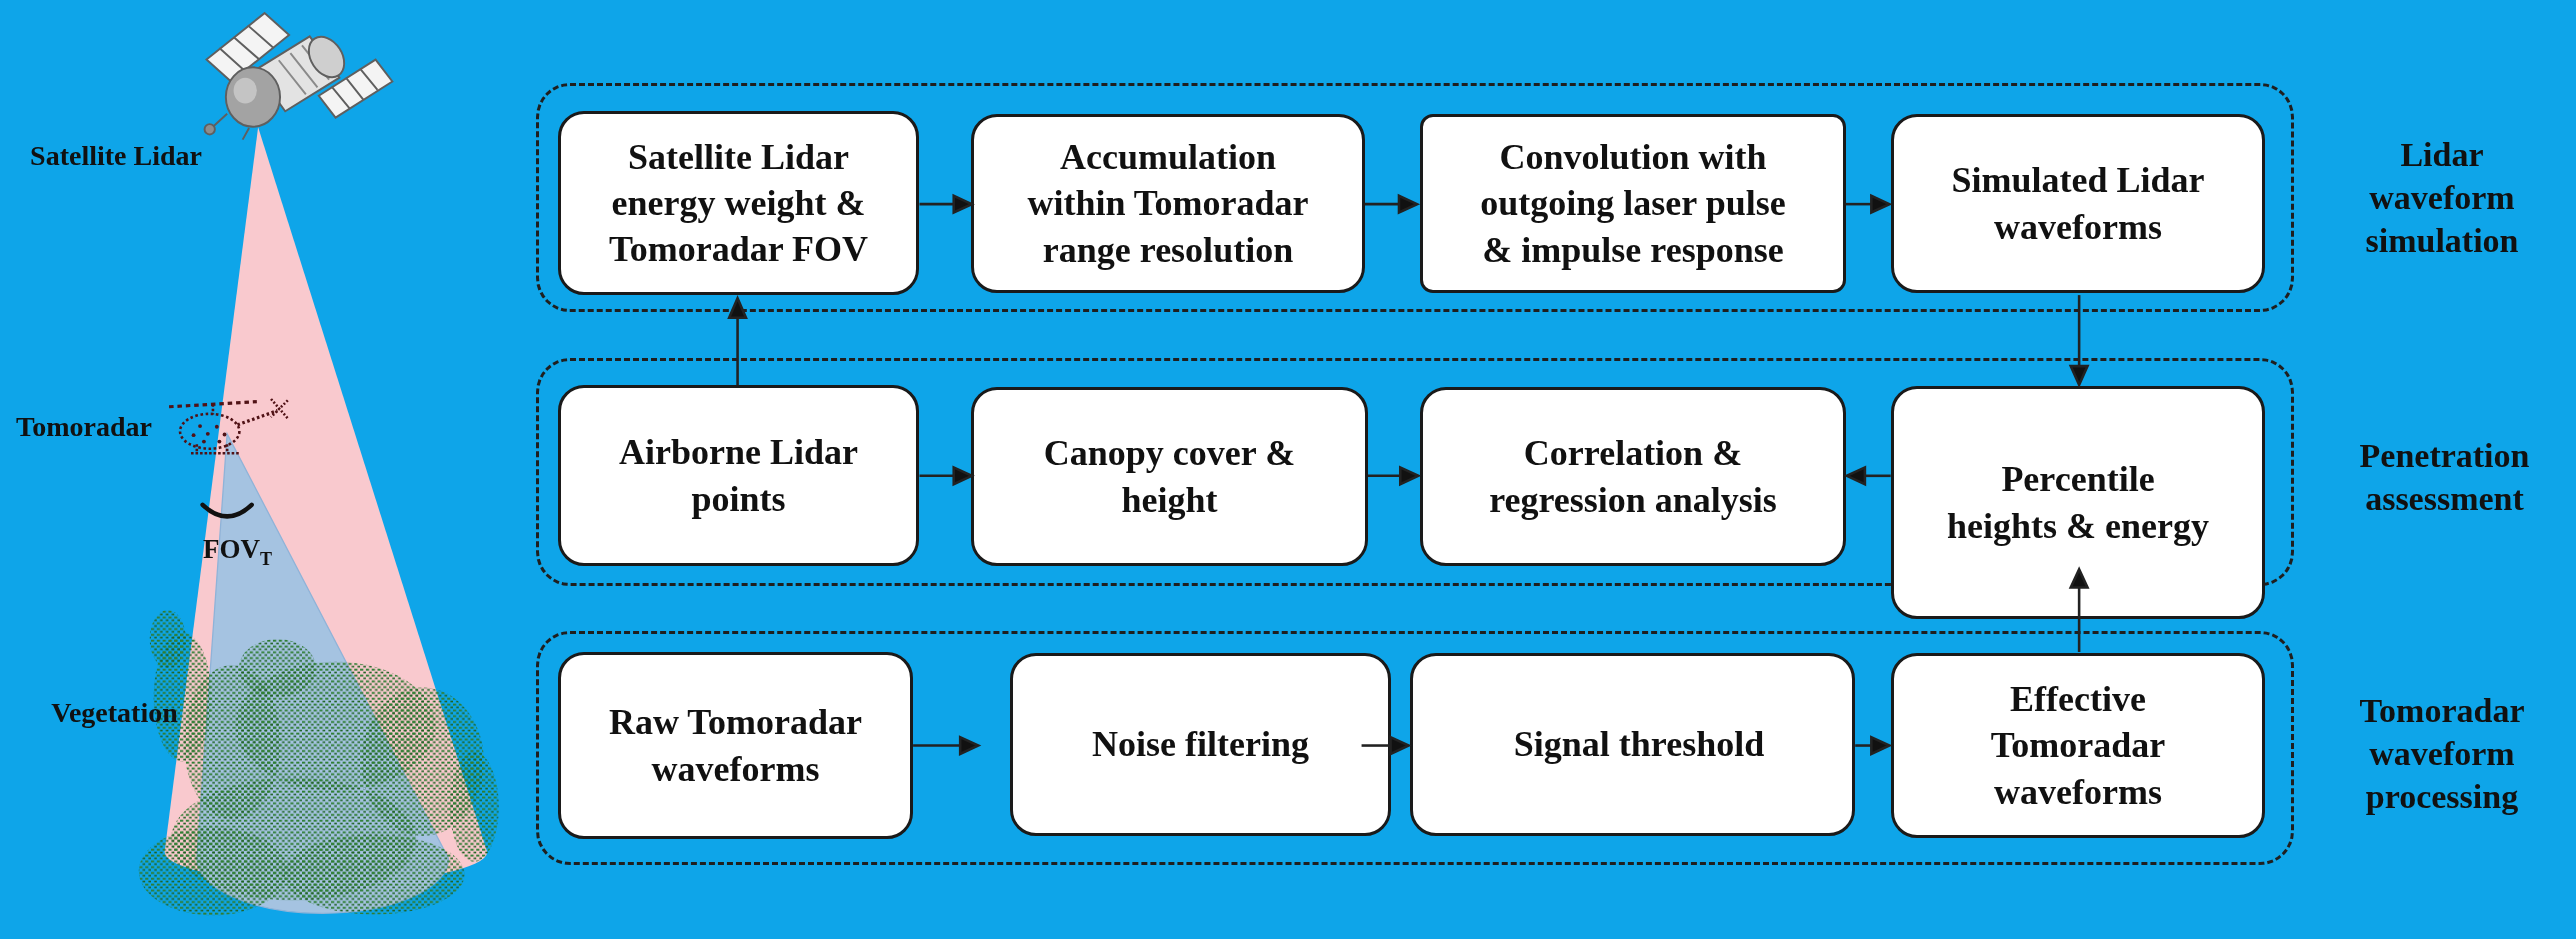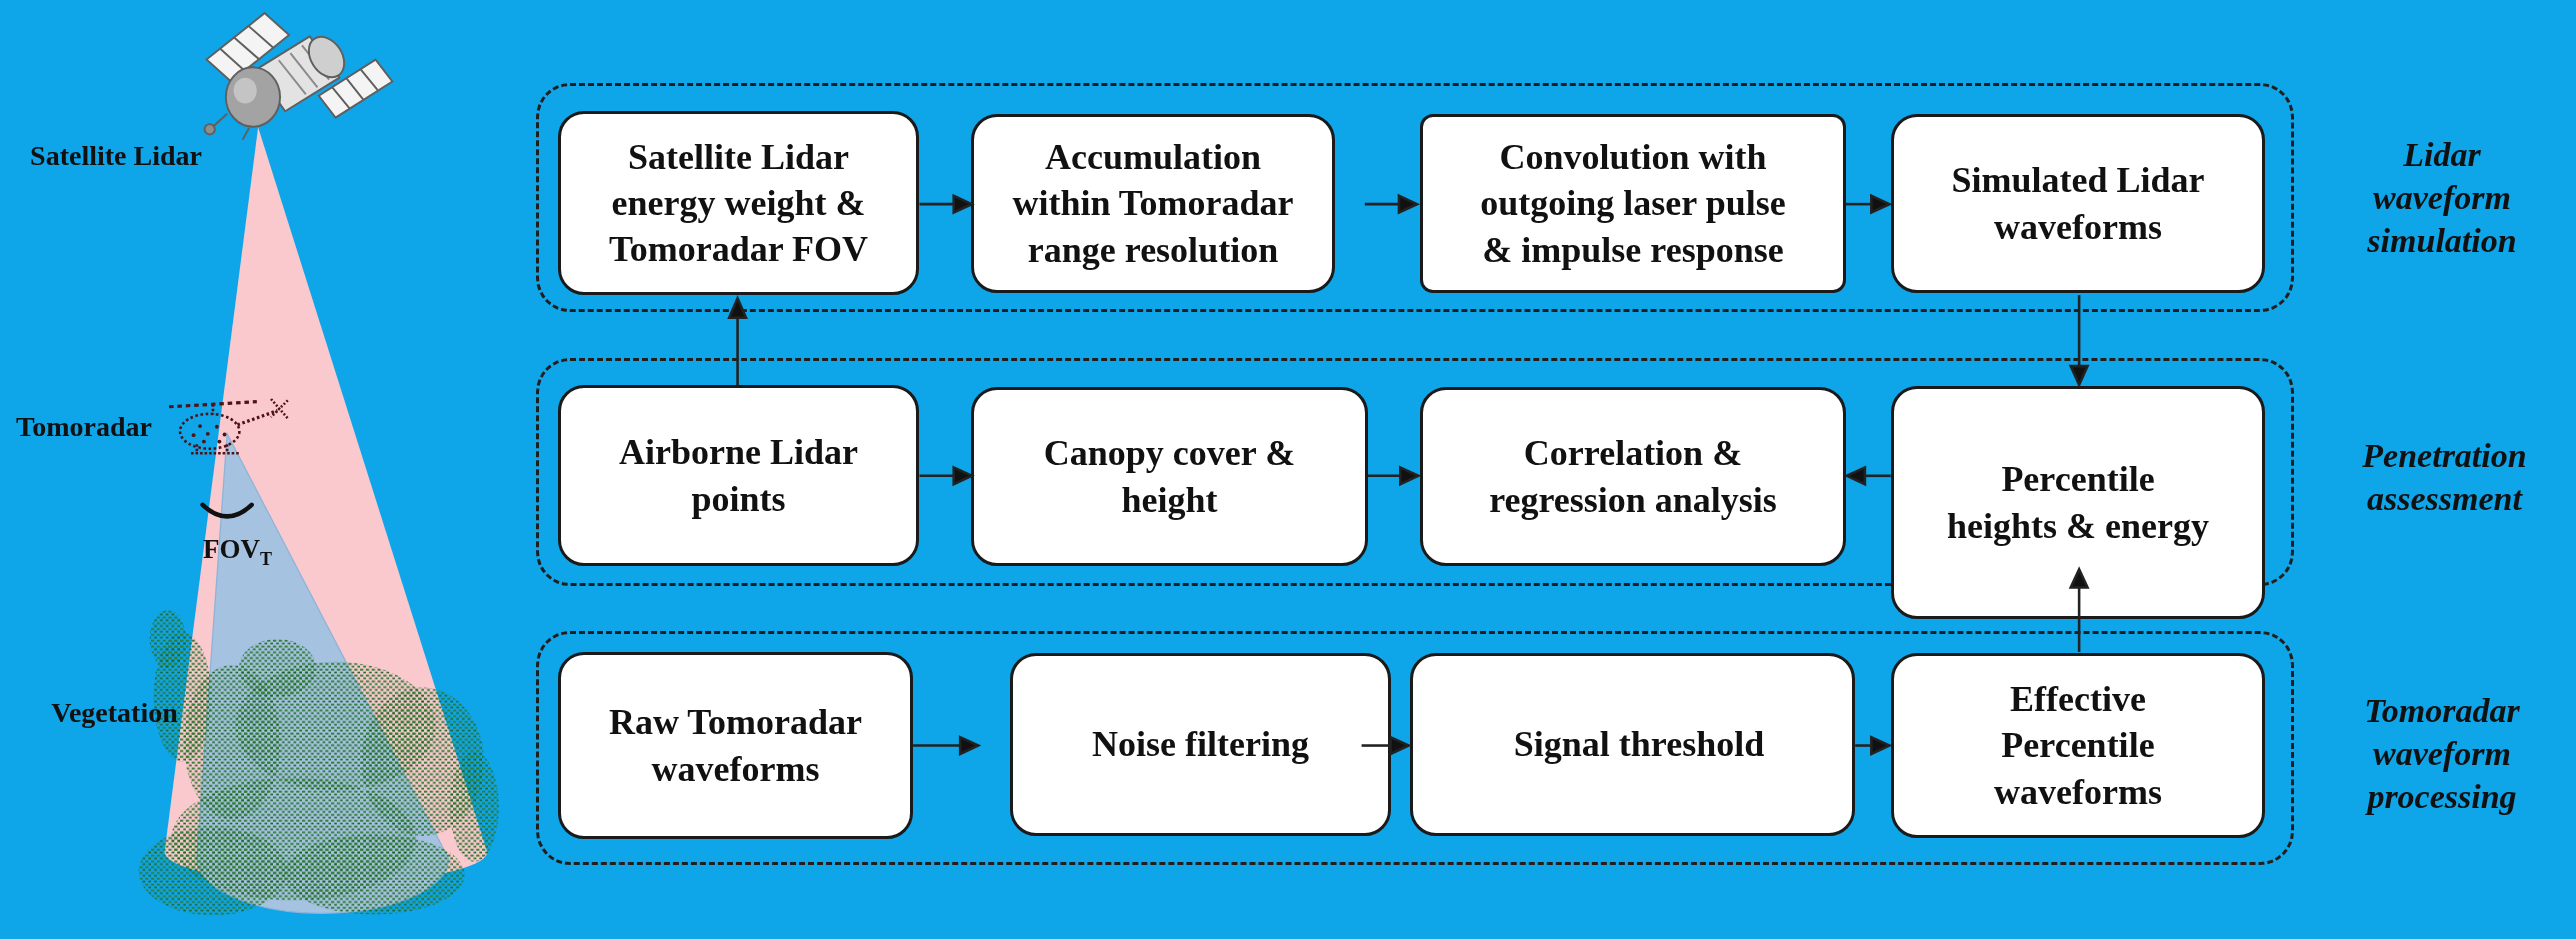--- a/index.html
+++ b/index.html
@@ -3,21 +3,21 @@
 <meta charset="utf-8">
 <style>
   html,body{margin:0;padding:0;background:#fff;}
   #canvas{position:relative;width:2576px;height:940px;background:#0ea5e9;overflow:hidden;
           font-family:"Liberation Serif","DejaVu Serif",serif;color:#111;}
   svg.layer{position:absolute;left:0;top:0;pointer-events:none;}
   .container{position:absolute;border:3.2px dashed #1f1f1f;border-radius:34px;box-sizing:border-box;background:transparent;}
   .box{position:absolute;border:3.2px solid #1a1a1a;border-radius:26px;background:#fff;box-sizing:border-box;
        display:flex;align-items:center;justify-content:center;text-align:center;
        font-weight:700;font-size:36px;line-height:1.28;white-space:pre-line;}
-  .side-label{position:absolute;text-align:center;font-weight:700;font-size:34px;line-height:1.27;white-space:pre-line;font-style:italic;}
+  .side-label{position:absolute;text-align:center;font-weight:700;font-size:34px;line-height:1.27;white-space:pre-line;}
   .scene-label{position:absolute;text-align:center;font-weight:700;font-size:28px;line-height:1.1;}
   .fov-label{position:absolute;font-weight:700;font-size:27px;}
   .fov-label sub{font-size:18px;vertical-align:-6.5px;font-weight:700;}
 </style>
 </head>
 <body>
 
 <div id="canvas">
 
   <svg class="layer" width="2576" height="940" viewBox="0 0 3992 1456">
@@ -85,21 +85,21 @@
   <div class="scene-label" style="left:0px;top:698px;width:165px;margin-left:32px;">Vegetation</div>
   <div class="fov-label" style="left:203px;top:534px;"><span>FOV</span><sub>T</sub></div>
 
   <div class="container" style="left:536px;top:83px;width:1758px;height:229px;"></div>
   <div class="container" style="left:536px;top:358px;width:1758px;height:228px;"></div>
   <div class="container" style="left:536px;top:631px;width:1758px;height:234px;"></div>
 
   <div class="box" style="left:558px;top:111px;width:361px;height:184px;">Satellite Lidar
 energy weight &amp;
 Tomoradar FOV</div>
-  <div class="box" style="left:971px;top:114px;width:364px;height:179px;">Accumulation
+  <div class="box" style="left:971px;top:114px;width:394px;height:179px;">Accumulation
 within Tomoradar
 range resolution</div>
   <div class="box" style="left:1420px;top:114px;width:426px;height:179px;border-radius:13px;">Convolution with
 outgoing laser pulse
 &amp; impulse response</div>
   <div class="box" style="left:1891px;top:114px;width:374px;height:179px;">Simulated Lidar
 waveforms</div>
 
   <div class="box" style="left:558px;top:385px;width:361px;height:181px;">Airborne Lidar
 points</div>
@@ -108,21 +108,21 @@
   <div class="box" style="left:1420px;top:387px;width:426px;height:179px;">Correlation &amp;
 regression analysis</div>
   <div class="box" style="left:1891px;top:386px;width:374px;height:233px;">Percentile
 heights &amp; energy</div>
 
   <div class="box" style="left:558px;top:652px;width:355px;height:187px;">Raw Tomoradar
 waveforms</div>
   <div class="box" style="left:981px;top:653px;width:381px;height:183px;margin-left:29px;">Noise filtering</div>
   <div class="box" style="left:1410px;top:653px;width:445px;height:183px;padding-left:13px;">Signal threshold</div>
   <div class="box" style="left:1891px;top:653px;width:374px;height:185px;">Effective
-Percentile
+Tomoradar
 waveforms</div>
 
   <div class="side-label" style="left:2313px;top:133px;width:258px;">Lidar
 waveform
 simulation</div>
   <div class="side-label" style="left:2313px;top:434px;width:263px;">Penetration
 assessment</div>
   <div class="side-label" style="left:2313px;top:689px;width:258px;">Tomoradar
 waveform
 processing</div>

